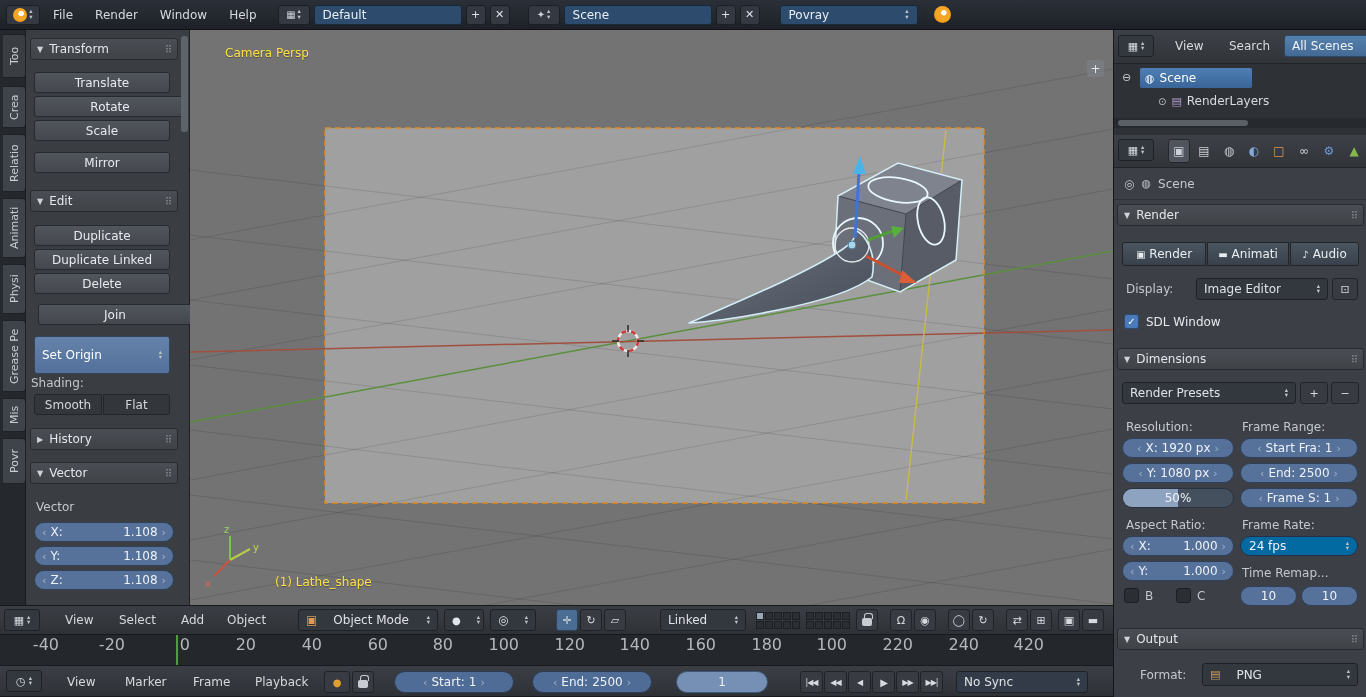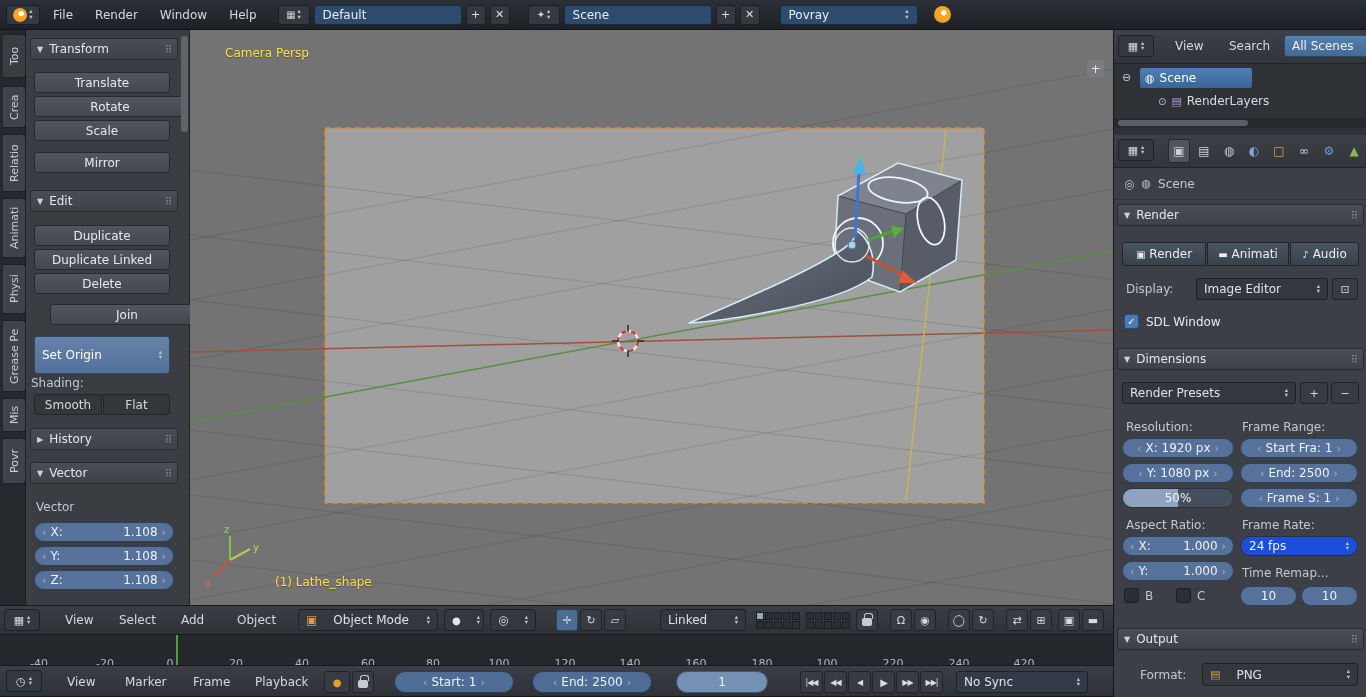--- a/index.html
+++ b/index.html
@@ -64,21 +64,21 @@
 .tool{width:22px;height:22px;background:#383c42;border:1px solid #202328;border-radius:3px;display:flex;
   align-items:center;justify-content:center;color:#d6dade;font-size:11px}
 .tool.active{background:#4c6d93;border-color:#2c4258}
 .layers{display:grid;grid-template-columns:repeat(5,8px) 4px repeat(5,8px);grid-template-rows:8px 8px;gap:1px}
 .lcell{width:8px;height:8px;background:#2b2e33;border:1px solid #1c1f23}
 .lcell.on{background:#97a7ba}
 .lockicon{width:10px;height:8px;background:#c8ccd2;border-radius:2px;position:relative;margin-top:4px}
 .lockicon:before{content:"";position:absolute;top:-5px;left:1.5px;width:7px;height:5px;
   border:1.5px solid #c8ccd2;border-bottom:none;border-radius:3px 3px 0 0}
 .ruler{left:0;top:635px;width:1113px;height:30px;background:#24272c}
-.rnum{position:absolute;top:22px;width:40px;text-align:center;font-size:11px;color:#b3b8be}
+.rnum{position:absolute;top:0;width:40px;text-align:right;font-size:16px;color:#b3b8be}
 .framline{position:absolute;top:0;width:2px;height:30px;background:#4f9e3a}
 .bluef{height:22px;background:#4e6c96;border:1px solid #2d3d55;border-radius:11px;display:flex;align-items:center;
   justify-content:center;color:#eef2f7;font-size:12px;gap:4px;padding:0 8px}
 .curf{background:#7590b4;border-color:#3e5878}
 .pbtn{width:23px;height:22px;background:#383c42;border:1px solid #202328;border-radius:3px;display:flex;
   align-items:center;justify-content:center;color:#d8dce2;font-size:8px;letter-spacing:-1px}
 
 .rightpanel{left:1113px;top:30px;width:253px;height:667px;background:#3c4046;border-left:1px solid #15171a;overflow:hidden}
 .rpheadbar{background:linear-gradient(#3d4147,#31353a);border-bottom:1px solid #202327}
 .allscenes{background:linear-gradient(#5581ae,#436a94);border:1px solid #2c4868;border-radius:3px;height:22px;
@@ -90,21 +90,21 @@
 .ptab.active{background:#50555d;border:1px solid #24272c}
 .propbtn{height:24px;background:linear-gradient(#4a555f,#39424c);border:1px solid #22262b;display:flex;
   align-items:center;justify-content:center;gap:4px;color:#e9edf1;font-size:12px}
 .chk{width:15px;height:15px;border-radius:3px;background:#2b2e33;border:1px solid #1b1e22;display:flex;
   align-items:center;justify-content:center;font-size:10px;color:#fff}
 .chk.on{background:#4a7ab8;border-color:#2c4a74}
 .slider{height:20px;border-radius:10px;background:#45505f;border:1px solid #2a3240;position:relative;overflow:hidden;
   display:flex;align-items:center;justify-content:center;color:#f0f4f8;font-size:12px}
 .slider .fill{position:absolute;left:0;top:0;bottom:0;background:#8da3c0}
 .slider span{position:relative}
-.fpsdd{background:#1d4ed8;border:1px solid #27304a;border-radius:10px;height:20px;display:flex;align-items:center;
+.fpsdd{background:#0369a1;border:1px solid #27304a;border-radius:10px;height:20px;display:flex;align-items:center;
   padding:0 8px;color:#eef2f7;font-size:12px}
 </style>
 </head>
 <body>
 
 <div id="root">
 
   <header class="topbar abs">
     <div class="browse" style="width:34px">
       <span class="blogo" style="width:14px;height:14px"></span>
@@ -174,21 +174,21 @@
     <div class="shelfbtn abs" style="left:8px;top:122px;width:136px">Mirror</div>
 
     <div class="phead abs" style="left:4px;top:160px;width:148px">
       <span class="tri">▼</span>
       <span>Edit</span>
       <span class="grip">⠿</span>
     </div>
     <div class="shelfbtn abs" style="left:8px;top:195px;width:136px">Duplicate</div>
     <div class="shelfbtn abs" style="left:8px;top:219px;width:136px">Duplicate Linked</div>
     <div class="shelfbtn abs" style="left:8px;top:243px;width:136px">Delete</div>
-    <div class="shelfbtn abs" style="left:24px;top:274px;width:154px">Join</div>
+    <div class="shelfbtn abs" style="left:12px;top:274px;width:154px">Join</div>
     <div class="shelfbtn setorigin abs" style="left:8px;top:306px;width:136px;justify-content:flex-start;padding:18px 7px">
       <span>Set Origin</span>
       <span class="ud mla">
           <i>▴</i>
           <i>▾</i>
         </span>
     </div>
     <div class="label abs" style="left:5px;top:346px">Shading:</div>
     <div class="shelfbtn sf abs" style="left:8px;top:364px;width:68px;border-radius:3px 0 0 3px">Smooth</div>
     <div class="shelfbtn sf abs" style="left:77px;top:364px;width:67px;border-radius:0 3px 3px 0">Flat</div>
@@ -312,21 +312,21 @@
     <div class="ebtn abs" style="left:4px;top:3px;width:36px">
       <span>▦</span>
       <span class="ud">
           <i>▴</i>
           <i>▾</i>
         </span>
     </div>
     <span class="menu abs" style="left:56px;top:7px">View</span>
     <span class="menu abs" style="left:110px;top:7px">Select</span>
     <span class="menu abs" style="left:172px;top:7px">Add</span>
-    <span class="menu abs" style="left:228px;top:7px">Object</span>
+    <span class="menu abs" style="left:218px;top:7px">Object</span>
     <div class="dd abs" style="left:298px;top:3px;width:140px">
       <span style="color:#e09a4a">▣</span>
       <span>Object Mode</span>
       <span class="ud mla">
           <i>▴</i>
           <i>▾</i>
         </span>
     </div>
     <div class="dd abs" style="left:444px;top:3px;width:40px">
       <span style="color:#e2e6ea;font-size:10px">●</span>

